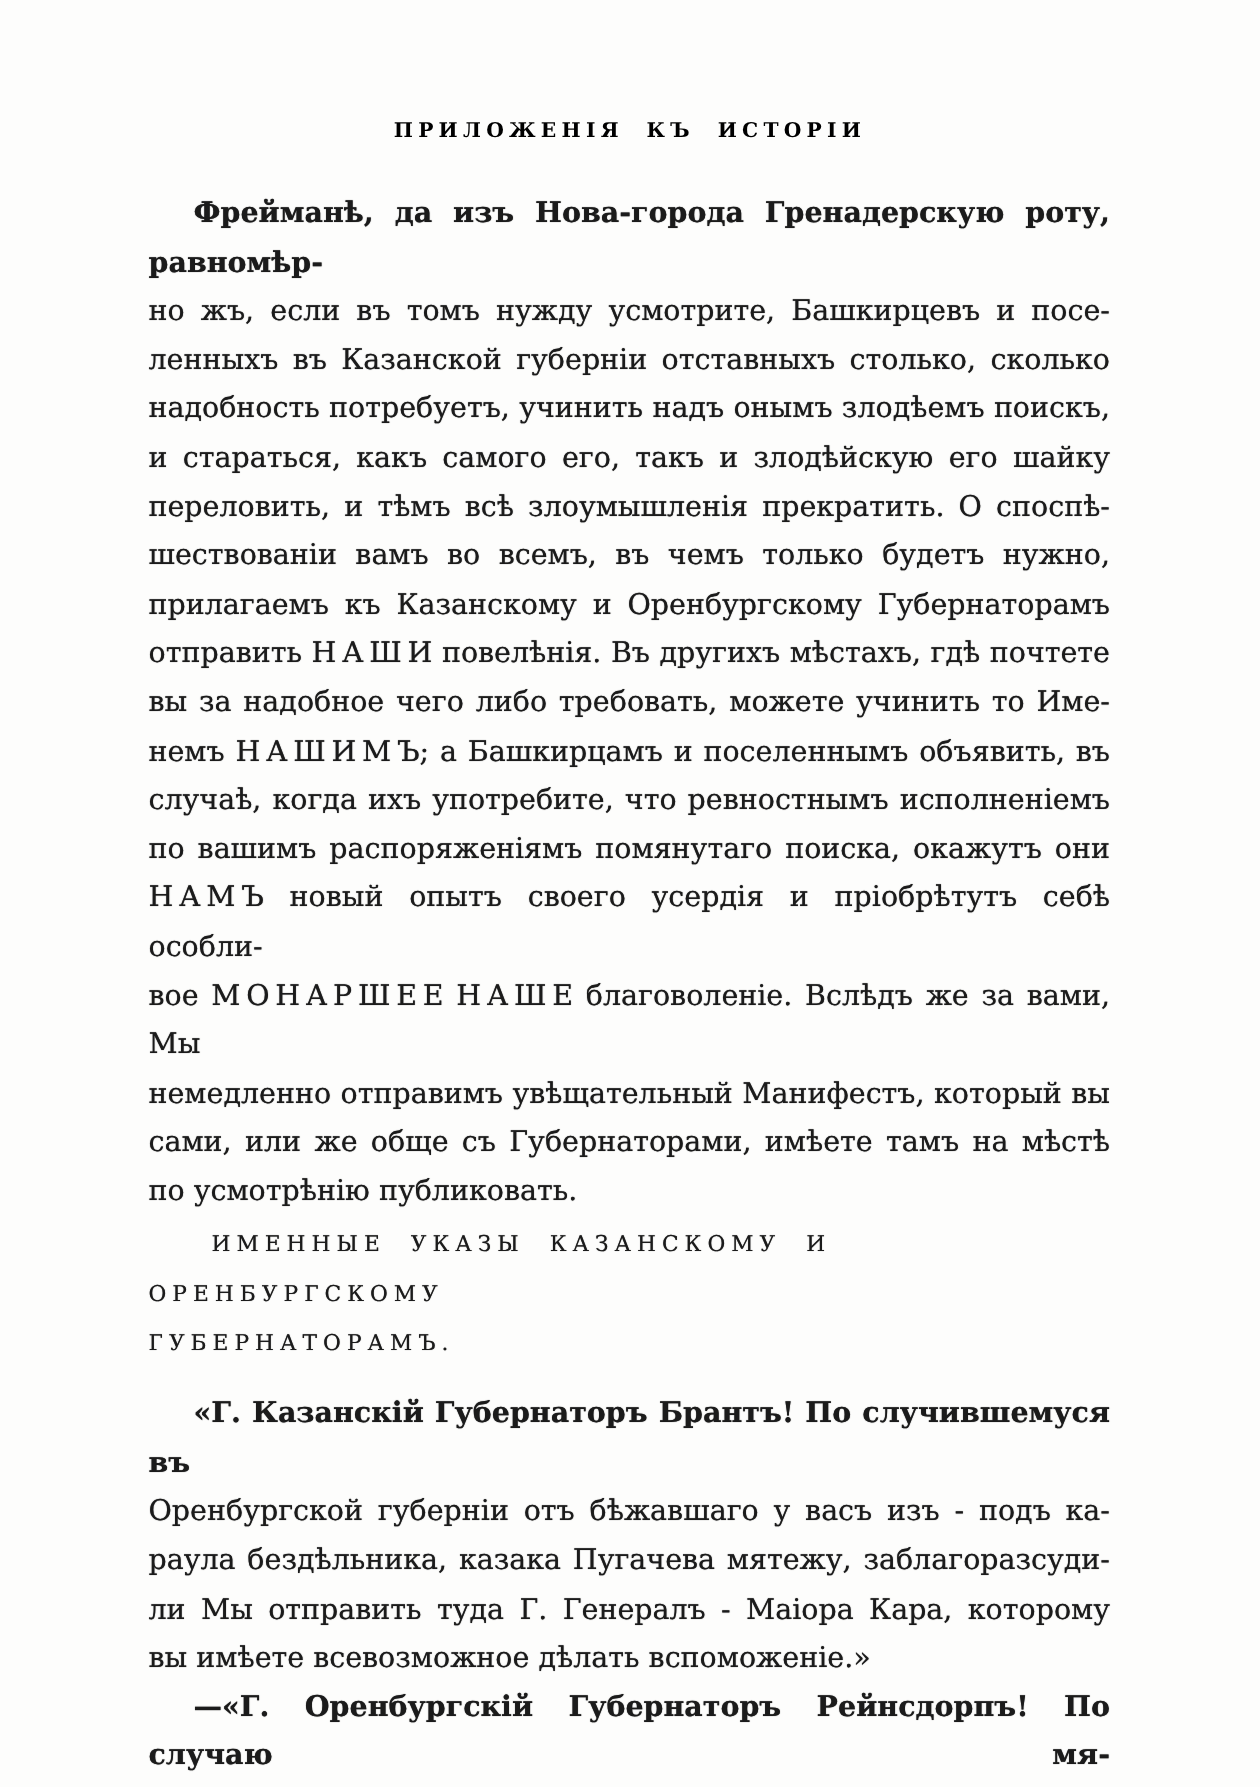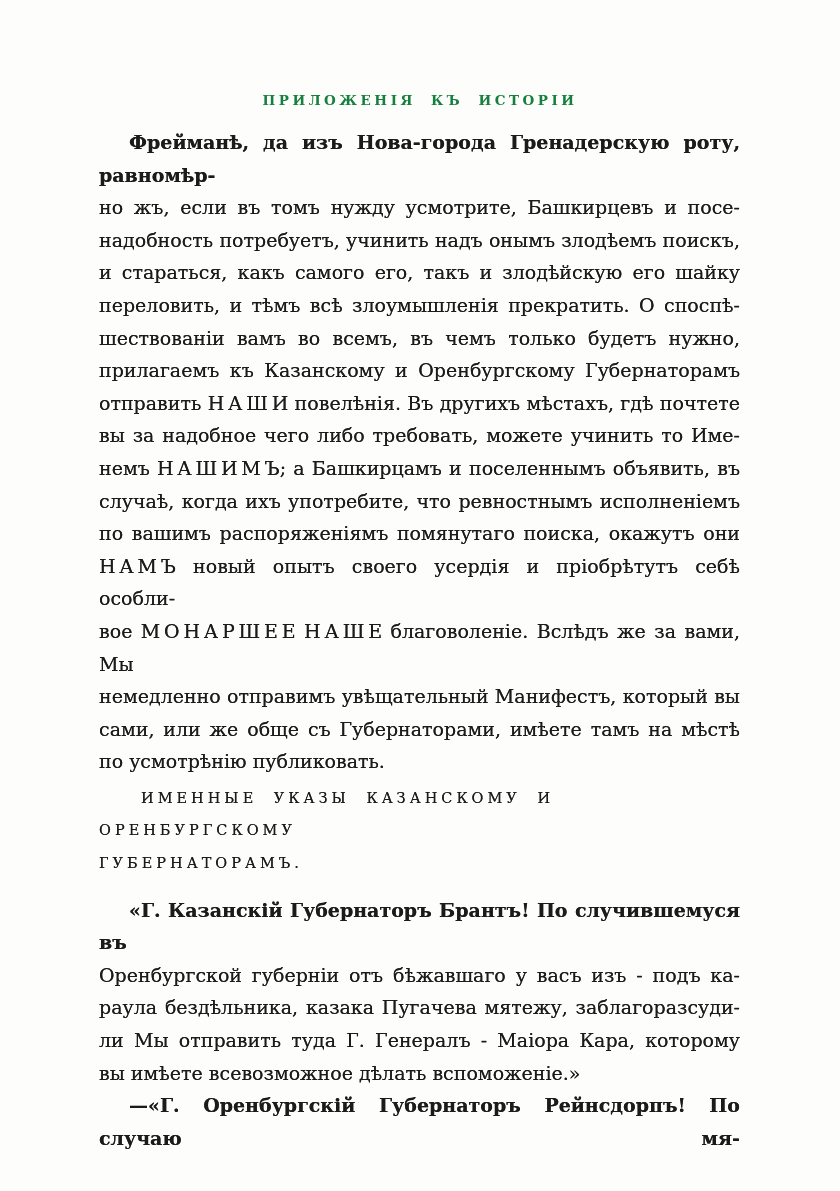--- a/index.html
+++ b/index.html
@@ -11,29 +11,29 @@
     position: relative;
     width: 840px;
     height: 1191px;
     background: #fdfdfc;
     color: #1b1b1b;
     font-family: "DejaVu Serif", "Liberation Serif", serif;
     overflow: hidden;
   }
   .running-head {
     position: absolute;
-    top: 92px;
+    top: 79px;
     left: 0;
     width: 100%;
     text-align: center;
     font-size: 13.5px;
     font-weight: bold;
     letter-spacing: 3.5px;
     word-spacing: 7px;
-    color: #15803d;
+    color: #000000;
   }
   .text-block {
     position: absolute;
     left: 99px;
     top: 126px;
     width: 641px;
   }
   .tline {
     font-size: 19px;
     line-height: 32.6px;
@@ -71,20 +71,21 @@
 
 <div class="page">
 
   <div class="running-head">ПРИЛОЖЕНІЯ КЪ ИСТОРІИ</div>
 
   <div class="text-block">
 
     <div class="para indent-first">
         <div class="tline">Фрейманѣ, да изъ Нова-города Гренадерскую роту, равномѣр-</div>
         <div class="tline">но жъ, если въ томъ нужду усмотрите, Башкирцевъ и посе-</div>
+        <div class="tline">ленныхъ въ Казанской губерніи отставныхъ столько, сколько</div>
         <div class="tline">надобность потребуетъ, учинить надъ онымъ злодѣемъ поискъ,</div>
         <div class="tline">и стараться, какъ самого его, такъ и злодѣйскую его шайку</div>
         <div class="tline">переловить, и тѣмъ всѣ злоумышленія прекратить. О споспѣ-</div>
         <div class="tline">шествованіи вамъ во всемъ, въ чемъ только будетъ нужно,</div>
         <div class="tline">прилагаемъ къ Казанскому и Оренбургскому Губернаторамъ</div>
         <div class="tline">отправить Н А Ш И повелѣнія. Въ другихъ мѣстахъ, гдѣ почтете</div>
         <div class="tline">вы за надобное чего либо требовать, можете учинить то Име-</div>
         <div class="tline">немъ Н А Ш И М Ъ; а Башкирцамъ и поселеннымъ объявить, въ</div>
         <div class="tline">случаѣ, когда ихъ употребите, что ревностнымъ исполненіемъ</div>
         <div class="tline">по вашимъ распоряженіямъ помянутаго поиска, окажутъ они</div>

